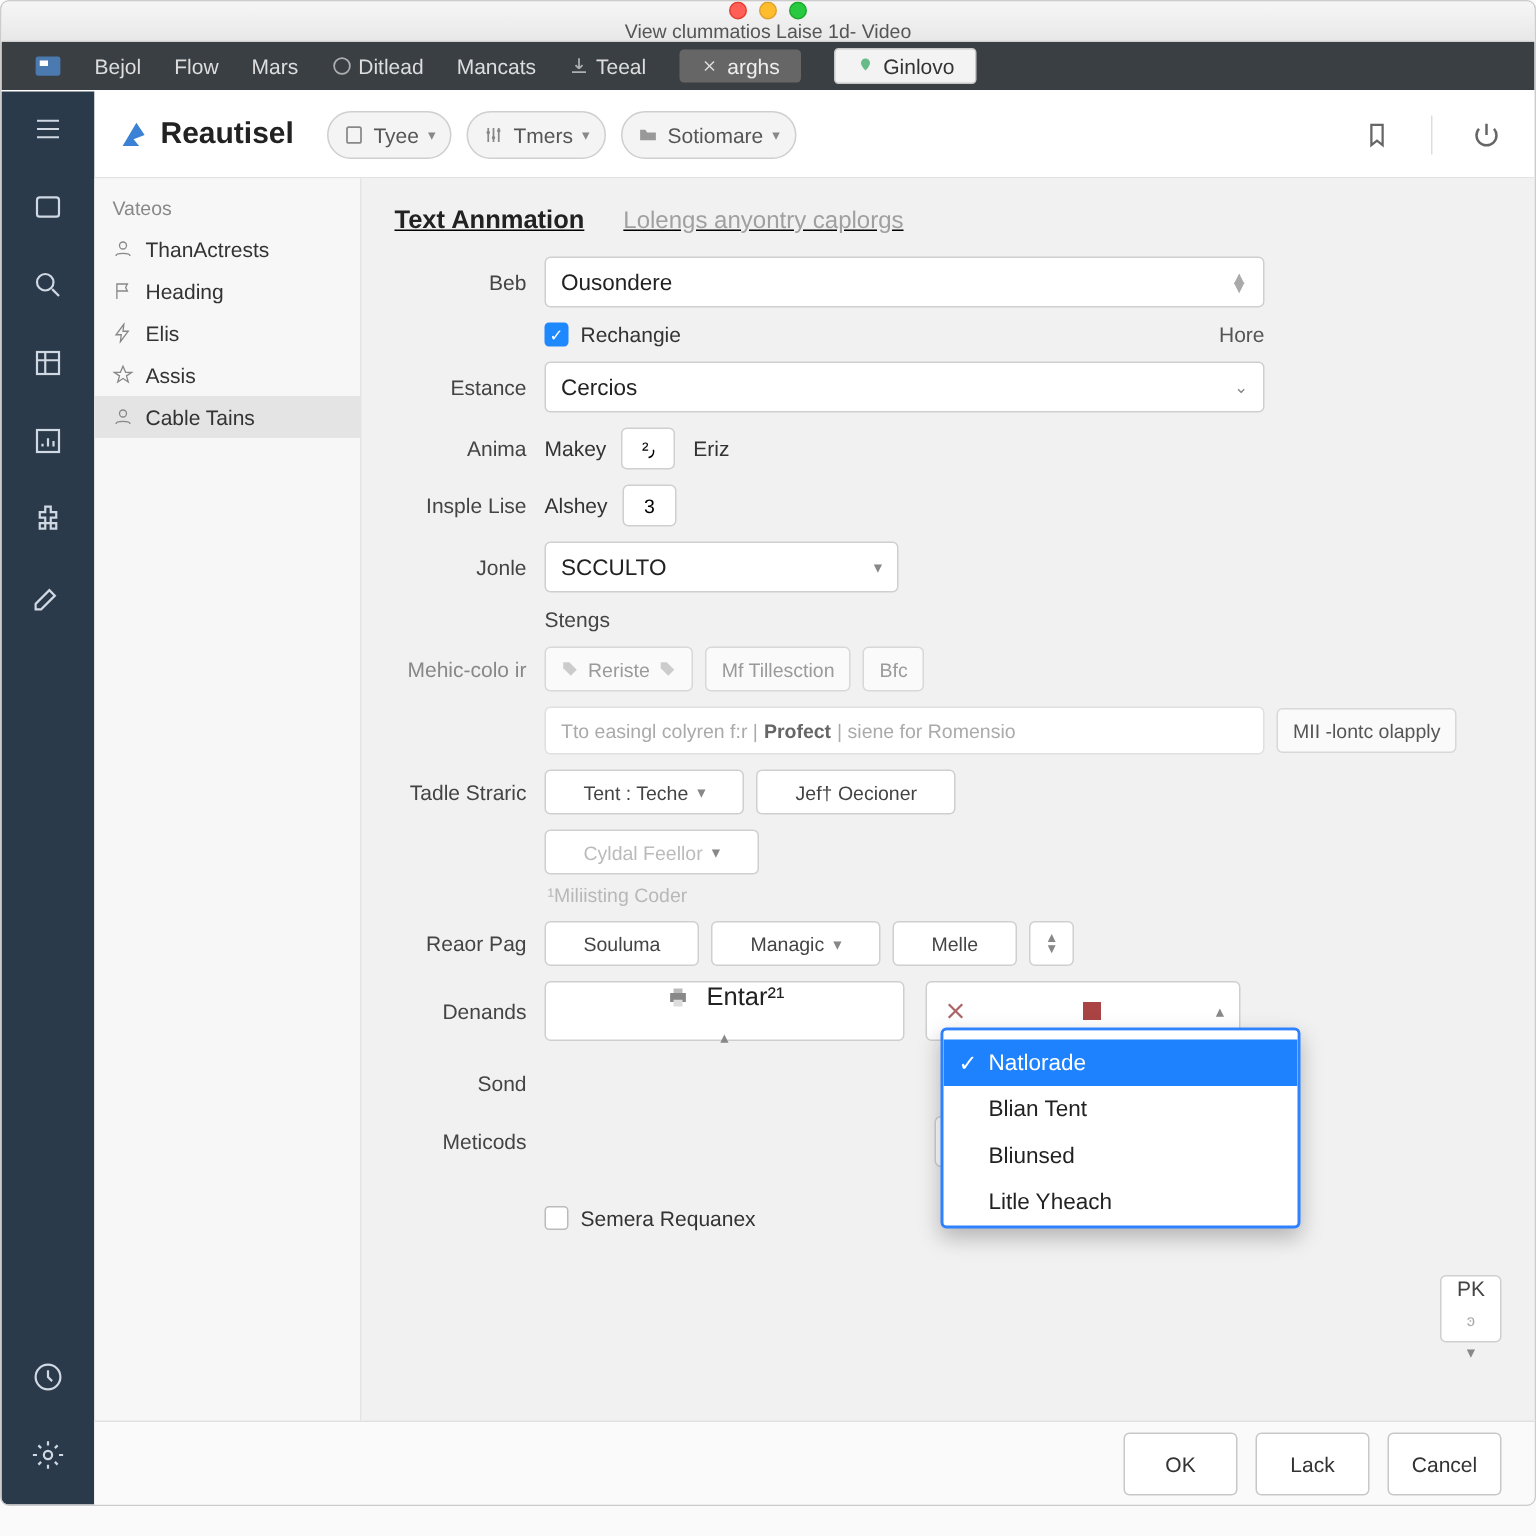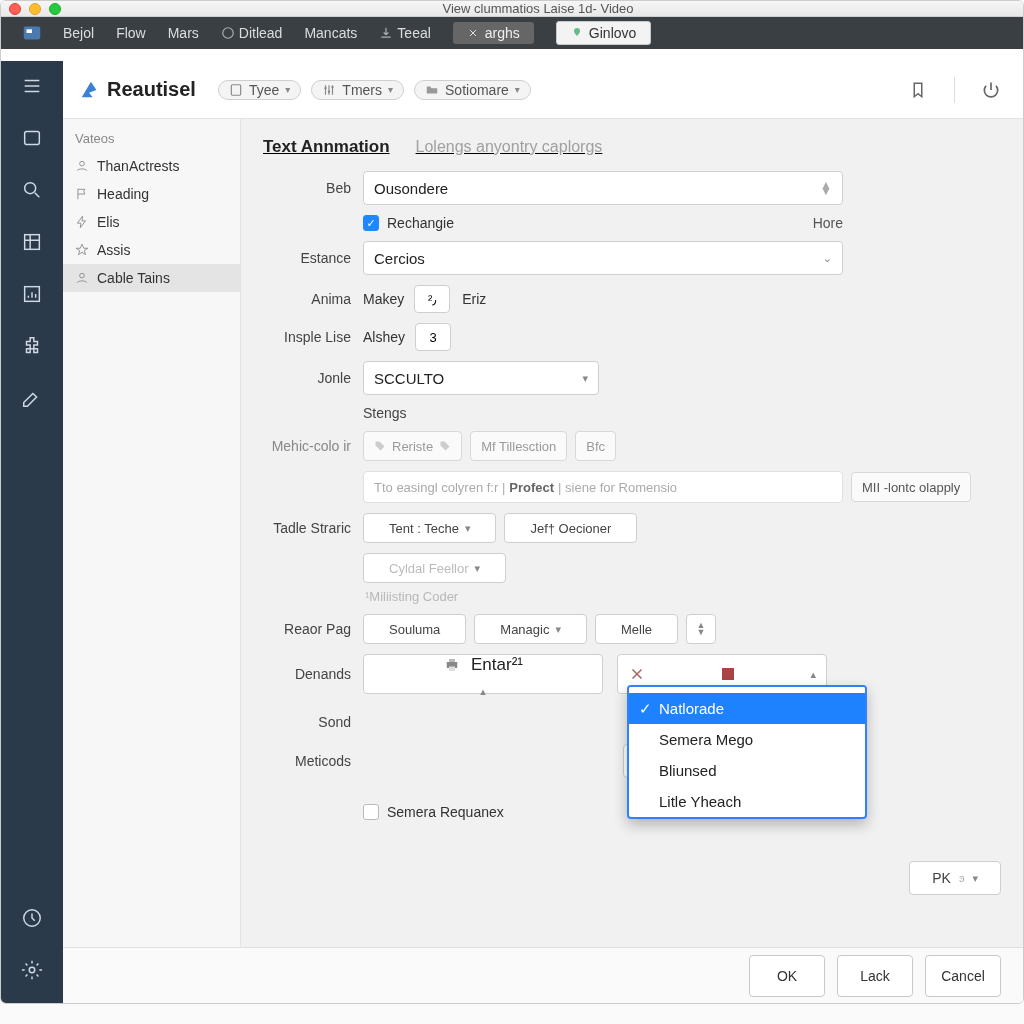--- a/index.html
+++ b/index.html
@@ -1,39 +1,39 @@
 <!DOCTYPE html>
 <html><head>
 <meta charset="utf-8">
 <style>
   * { box-sizing: border-box; margin: 0; padding: 0; font-family: -apple-system, BlinkMacSystemFont, "Segoe UI", Helvetica, Arial, sans-serif; }
   body { width: 1024px; height: 1024px; background: #fafafa; overflow: hidden; }
   .window { width: 1024px; height: 1004px; background: #fff; border: 1px solid #ccc; border-radius: 6px; overflow: hidden; position: relative; }
-  .titlebar { height: 16px; background: linear-gradient(#f6f6f6,#e8e8e8); border-bottom: 1px solid #d0d0d0; display:flex; align-items:center; padding: 0 8px; }
+  .titlebar { height: 27px; background: linear-gradient(#f6f6f6,#e8e8e8); border-bottom: 1px solid #d0d0d0; display:flex; align-items:center; padding: 0 8px; flex-direction: column; }
   .traffic { display:flex; gap:8px; }
   .tl { width:12px; height:12px; border-radius:50%; }
   .tl.red { background:#ff5f57; border:1px solid #e33e32; }
   .tl.yellow { background:#ffbd2e; border:1px solid #e0a12d; }
   .tl.green { background:#28c940; border:1px solid #1aab29; }
   .title { flex:1; text-align:center; font-size:13px; color:#555; }
   .menubar { height:32px; background:#3a3f44; color:#ddd; display:flex; align-items:center; padding:0 0 0 62px; gap:22px; font-size:14px; position:relative;}
   .menubar .mitem { cursor:default; }
   .menubar .micon { display:inline-block; width:14px; height:14px; vertical-align:-2px; margin-right:4px; opacity:.8;}
   .menubar .pill { background:#666; color:#eee; padding:3px 14px; border-radius:3px; display:flex; align-items:center; gap:6px;}
   .menubar .pill.light { background:#f3f3f3; color:#333; border:1px solid #c8c8c8;}
   .appicon { position:absolute; left:0; top:0; width:62px; height:100%; display:flex; align-items:center; justify-content:center;}
   .leftrail { position:absolute; left:0; top:60px; width:62px; bottom:0; background:#2b3a4a; display:flex; flex-direction:column; align-items:center; padding-top:12px; gap:26px; }
   .rail-icon { width:26px; height:26px; color:#cfd8e3; display:flex; align-items:center; justify-content:center; cursor:pointer; }
   .rail-icon svg { width:22px; height:22px; stroke:#cfd8e3; fill:none; stroke-width:1.6;}
   .rail-bottom { margin-top:auto; margin-bottom:20px; display:flex; flex-direction:column; gap:26px; align-items:center;}
   .main { position:absolute; left:62px; top:60px; right:0; bottom:0; display:flex; flex-direction:column; }
   .topbar { height:58px; border-bottom:1px solid #e2e2e2; display:flex; align-items:center; padding:0 16px; gap:10px; background:#fff;}
   .brand { display:flex; align-items:center; gap:6px; font-size:20px; font-weight:700; color:#222; margin-right:12px;}
   .brand .logo { width:22px; height:22px; }
-  .tb-btn { height:20px; background:#f4f4f4; border:1px solid #cfcfcf; border-radius:16px; display:flex; align-items:center; padding:0 10px; font-size:14px; color:#555; gap:6px; cursor:pointer;}
+  .tb-btn { height:32px; background:#f4f4f4; border:1px solid #cfcfcf; border-radius:16px; display:flex; align-items:center; padding:0 10px; font-size:14px; color:#555; gap:6px; cursor:pointer;}
   .tb-btn .caret { font-size:10px; color:#888;}
   .topbar .spacer { flex:1; }
   .icon-btn { width:32px; height:32px; display:flex; align-items:center; justify-content:center; cursor:pointer; color:#666;}
   .divider-v { width:1px; height:26px; background:#ddd; margin:0 10px;}
   .content { flex:1; display:flex; background:#f1f1f1; }
   .sidepanel { width:178px; background:#f7f7f7; border-right:1px solid #e3e3e3; padding-top:8px; font-size:14px;}
   .sp-head { color:#888; padding:4px 12px 6px; font-size:13px;}
   .sp-item { display:flex; align-items:center; gap:8px; padding:6px 12px; color:#333; cursor:pointer;}
   .sp-item.active { background:#e4e4e4; }
   .sp-item .sic { width:14px; height:14px; stroke:#888; fill:none; stroke-width:1.5;}
@@ -65,21 +65,21 @@
   .big-select .ic { width:18px;height:18px; color:#777;}
   .spin-box { height:40px; width:210px; background:#fff; border:1px solid #cfcfcf; border-radius:4px; display:flex; align-items:center; padding:0 10px; justify-content:space-between;}
   .spin-box .glyph { width:18px;height:18px; }
   .spin-box .up { font-size:11px; color:#888;}
   .spinner2 { height:30px; width:30px; background:#fff; border:1px solid #cfcfcf; border-radius:4px; display:flex; flex-direction:column; align-items:center; justify-content:center; font-size:9px; color:#888; line-height:7px;}
   .dropdown-open { position:absolute; left:386px; top:566px; width:240px; background:#fff; border:2px solid #2f82ff; border-radius:4px; box-shadow:0 6px 14px rgba(0,0,0,.25); overflow:hidden; z-index:50;}
   .dropdown-open .dd-head { height:6px; background:#fff;}
   .dopt { padding:7px 14px 7px 30px; font-size:15px; color:#222; position:relative; cursor:pointer;}
   .dopt.sel { background:#1e82ff; color:#fff; }
   .dopt.sel::before { content:"✓"; position:absolute; left:10px; }
-  .pk-box { position:absolute; right:22px; bottom:108px; height:34px; background:#fff; border:1px solid #cfcfcf; border-radius:4px; padding:0 22px; display:flex; align-items:center; gap:8px; font-size:14px; color:#444;}
+  .pk-box { position:absolute; right:22px; bottom:108px; height:45px; background:#fff; border:1px solid #cfcfcf; border-radius:4px; padding:0 10px; display:flex; align-items:center; gap:8px; font-size:14px; color:#444;flex-direction:column;}
   .footer { position:absolute; left:62px; right:0; bottom:0; height:56px; border-top:1px solid #e0e0e0; background:#fafafa; display:flex; align-items:center; justify-content:flex-end; gap:12px; padding:0 22px;}
   .btn { height:42px; min-width:76px; background:#fff; border:1px solid #c8c8c8; border-radius:4px; font-size:14px; color:#333; display:flex; align-items:center; justify-content:center; cursor:pointer;}
 </style>
 </head>
 <body>
 
 <div class="window">
 
   <div class="titlebar">
     <div class="traffic">
@@ -401,21 +401,21 @@
         </div>
         <div class="row" style="margin-top:26px;">
           <div class="lbl"></div>
           <span class="chk"></span>
           <span class="sublabel">Semera Requanex</span>
         </div>
 
         <div class="dropdown-open">
           <div class="dd-head"></div>
           <div class="dopt sel">Natlorade</div>
-          <div class="dopt">Semera Mego</div>
+          <div class="dopt">Blian Tent</div>
           <div class="dopt">Bliunsed</div>
           <div class="dopt">Litle Yheach</div>
         </div>
 
         <div class="pk-box">
           <span>PK</span>
           <span style="font-size:11px;color:#aaa;">ͽ</span>
           <span class="select-caret">▾</span>
         </div>
       </div>

